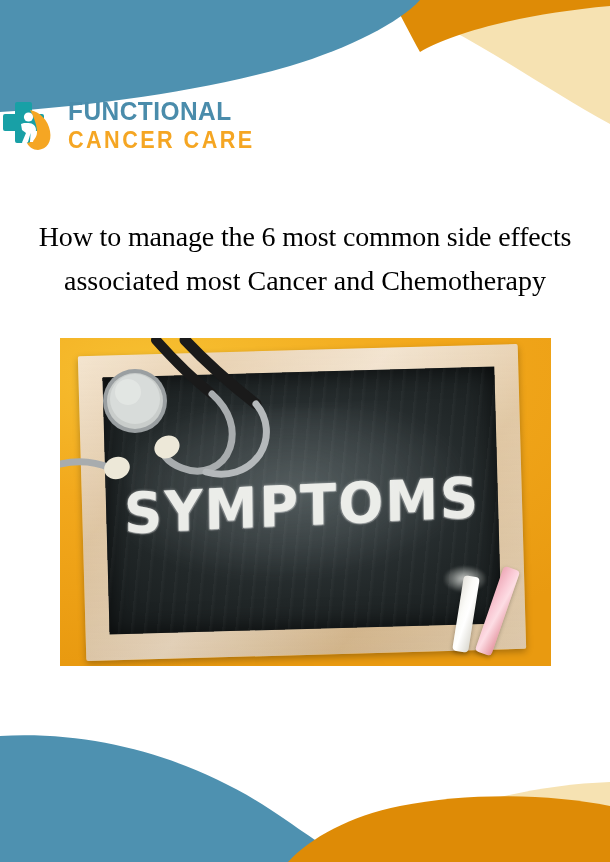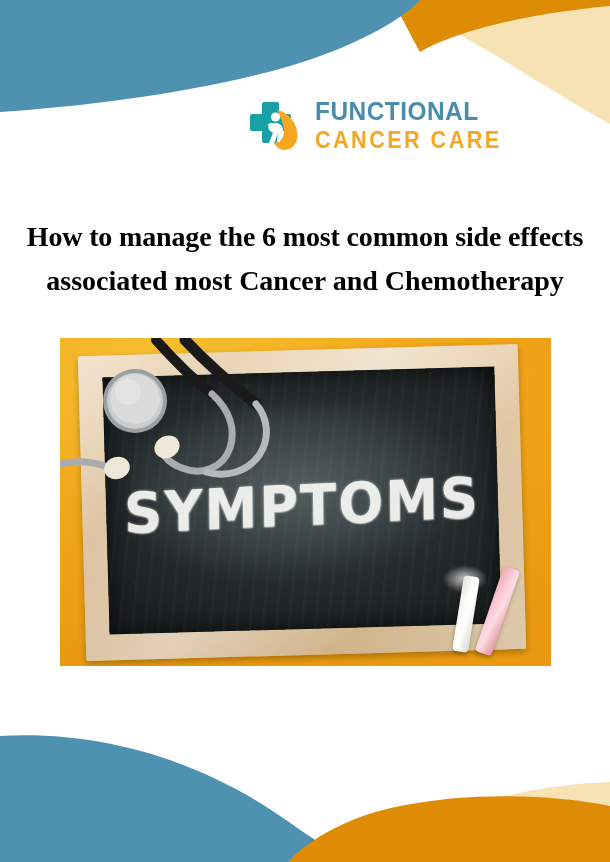--- a/index.html
+++ b/index.html
@@ -29,21 +29,21 @@
   .deco svg { display: block; }
 
   
   .logo-block {
     position: absolute;
     left: 0;
     top: 98px;
     width: 514px;
     display: flex;
     align-items: center;
-    justify-content: flex-end;
+    justify-content: flex-start;
     gap: 10px;
   }
   .logo-mark {
     width: 58px;
     height: 54px;
     flex: 0 0 auto;
   }
   .logo-words {
     display: flex;
     flex-direction: column;
@@ -73,21 +73,21 @@
   }
 
   
   .title {
     position: absolute;
     left: 0;
     top: 196px;
     width: 610px;
     text-align: center;
     font-family: "Liberation Serif", serif;
-    font-weight: bold;
+    font-weight: normal;
     font-size: 28px;
     line-height: 44px;
     color: #000000;
   }
   .title .ln { display: block; white-space: nowrap; }
   .title .ln1 { letter-spacing: -0.15px; }
 
   
   .photo {
     position: absolute;

